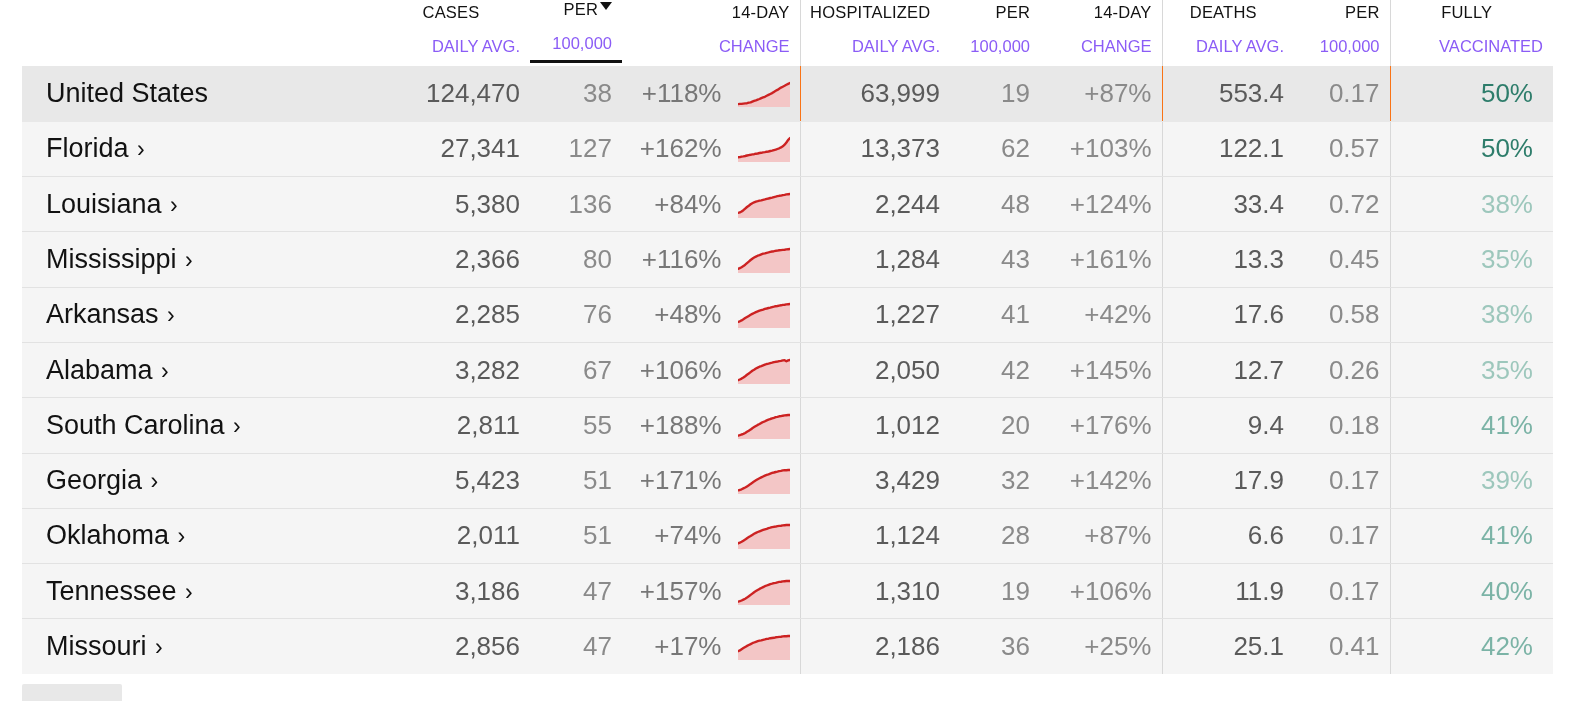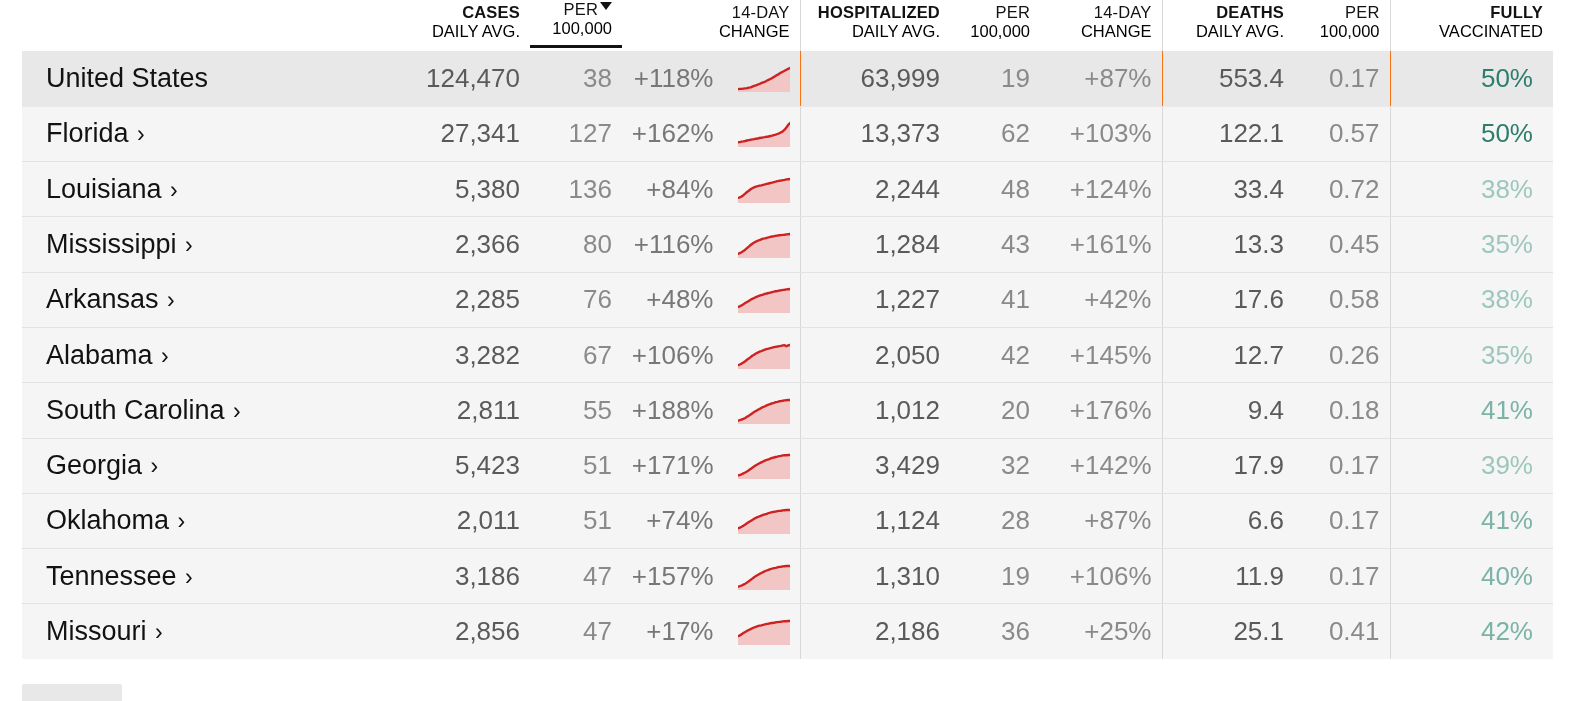--- a/index.html
+++ b/index.html
@@ -40,26 +40,27 @@
     line-height: 1.18;
     padding-right: 10px;
   }
   .hd-top {
     display: block;
     font-size: 16.5px;
     letter-spacing: 0.2px;
     color: #121212;
     white-space: nowrap;
   }
-  .hd-top.bold { font-weight: 700; }
+  .hd-top.bold { font-weight: 400; text-align: center; }
   .hd-sub {
     display: block;
     font-size: 16.5px;
-    color: #000000;
+    color: #8b5cf6;
     white-space: nowrap;
+    margin-top: 15px;
   }
   .sort-caret {
     display: inline-block;
     width: 0; height: 0;
     border-left: 6.5px solid transparent;
     border-right: 6.5px solid transparent;
     border-top: 8px solid #121212;
     vertical-align: top;
     margin-left: 2px;
     margin-top: 2px;
@@ -103,21 +104,21 @@
 
   td.big { color: #5a5a5a; }
   td.per { color: #8a8a8a; }
   td.chg-cell {
     padding-right: 10px;
   }
   .chg-inner {
     display: flex;
     align-items: center;
     justify-content: flex-end;
-    gap: 24px;
+    gap: 16px;
   }
   .chg-val { color: #777777; }
   .spark {
     display: block;
     width: 52px;
     height: 27px;
     flex: 0 0 auto;
   }
 
   td.vax { font-size: 26px; padding-right: 20px; }

